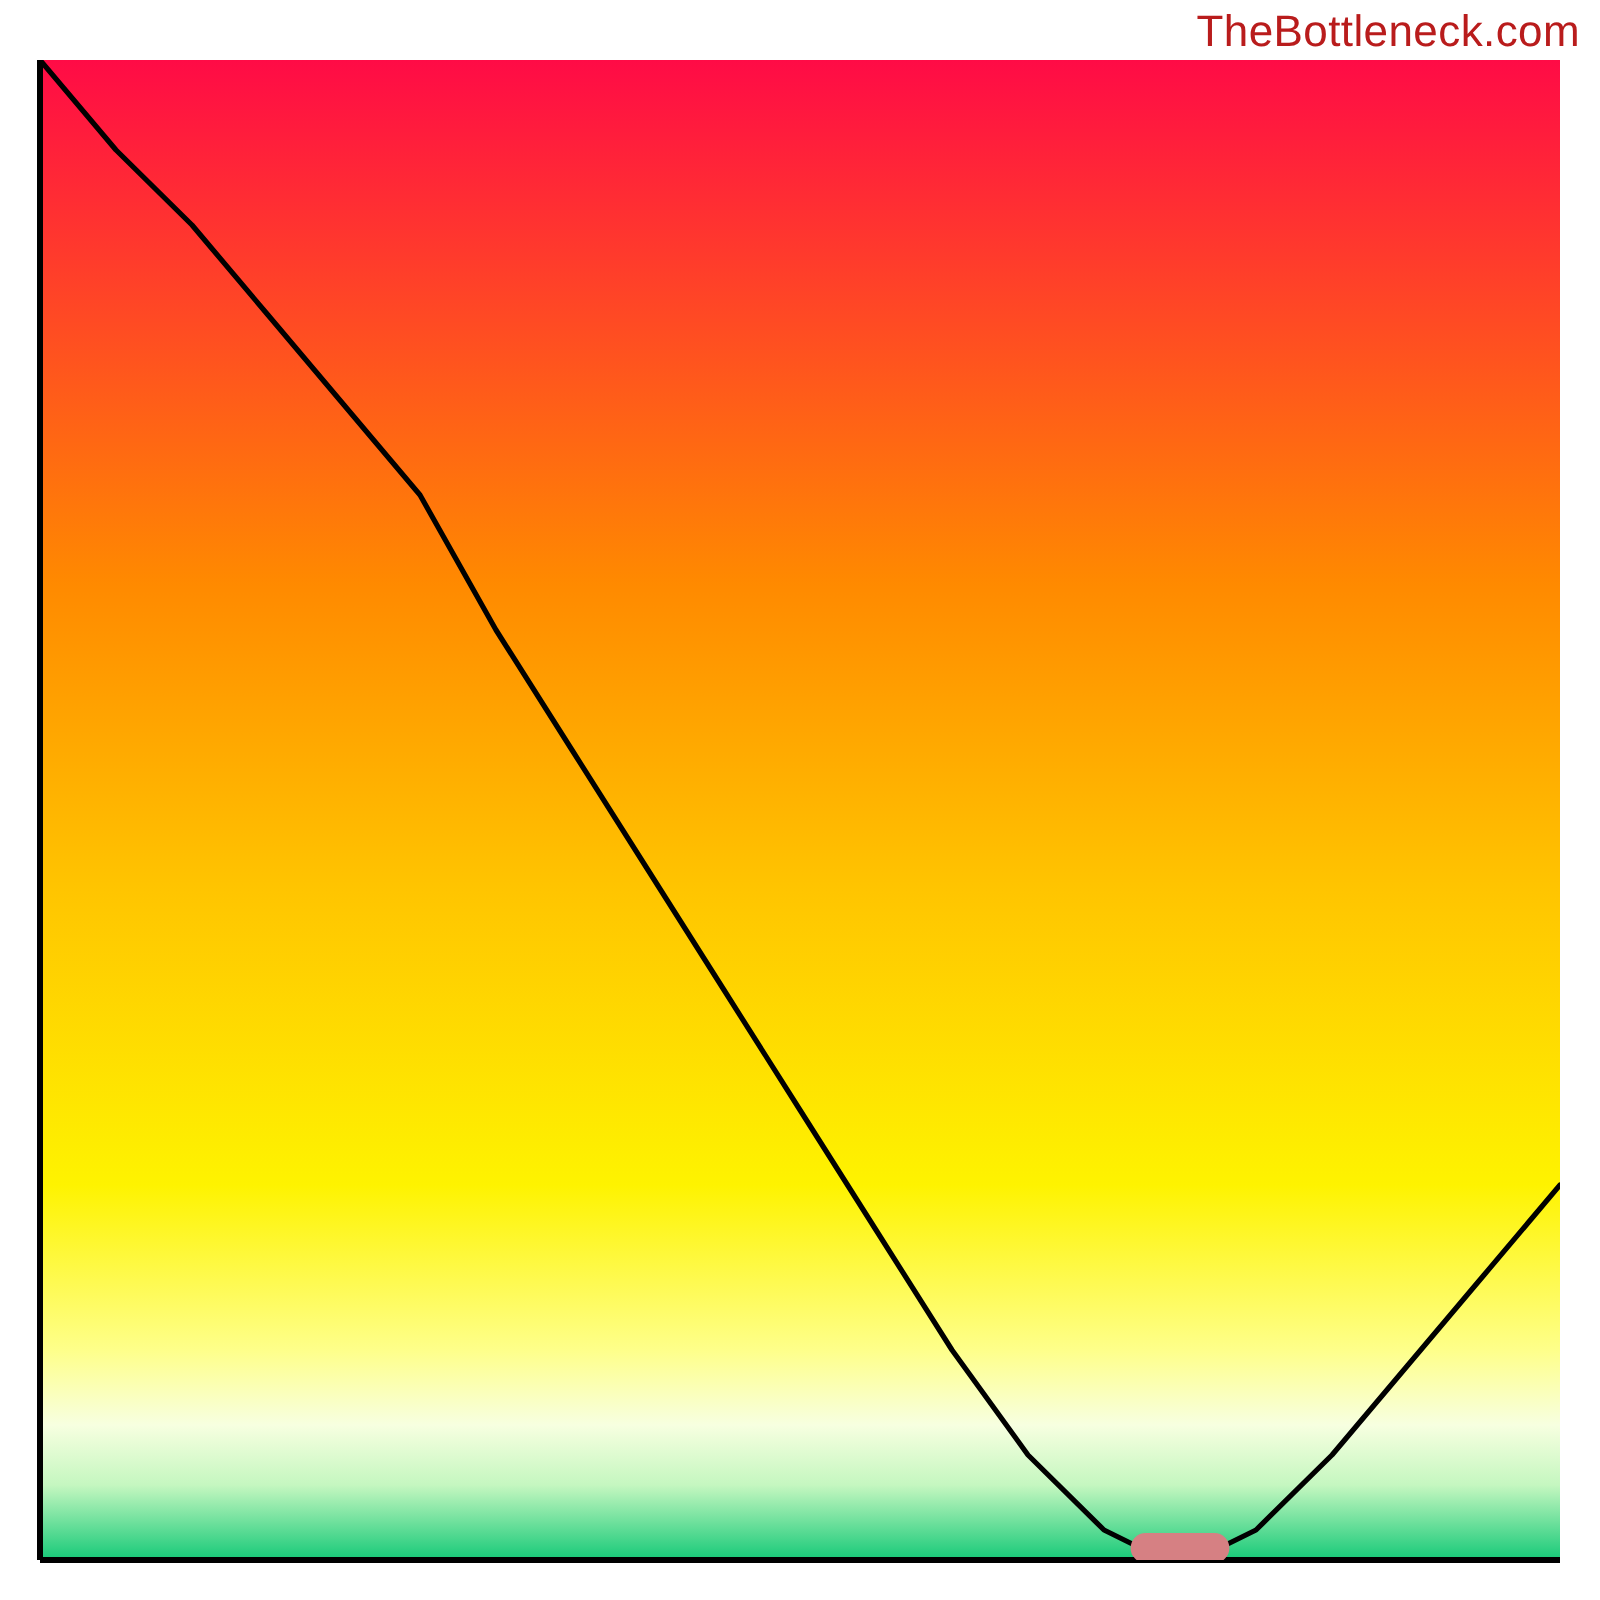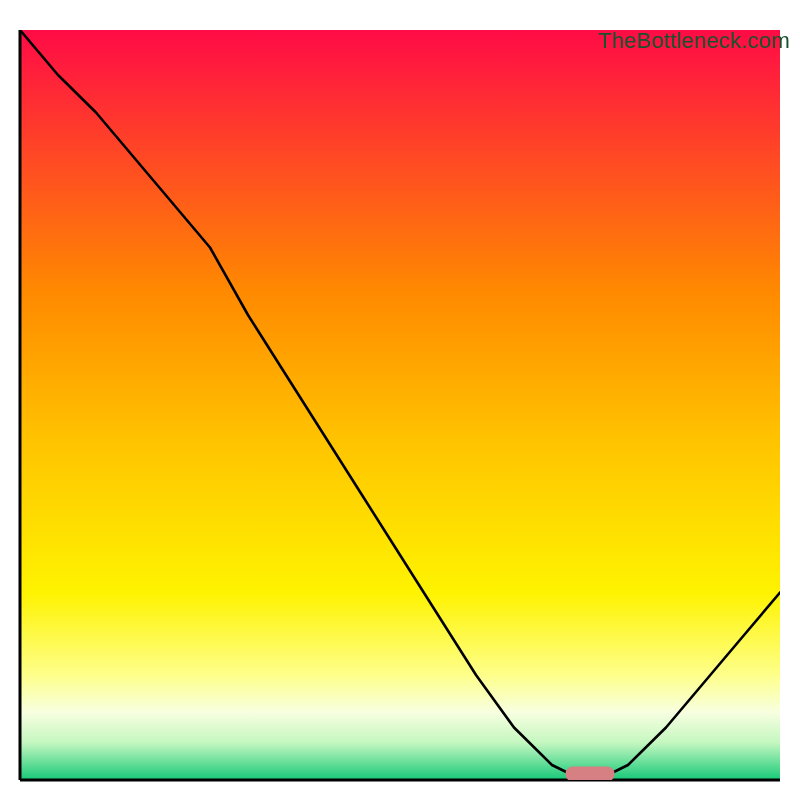--- a/index.html
+++ b/index.html
@@ -12,26 +12,25 @@
   }
   .container {
     position: relative;
     width: 800px;
     height: 800px;
   }
   .watermark {
     position: absolute;
     top: 3px;
     right: 10px;
-    color: #14532d;
+    color: #b91c1c;
     font-size: 22px;
     font-weight: 400;
     letter-spacing: 0.2px;
     z-index: 3;
-    margin-top: 25px;
   }
   svg.chart {
     position: absolute;
     left: 0;
     top: 0;
   }
 </style>
 </head>
 <body>
 

